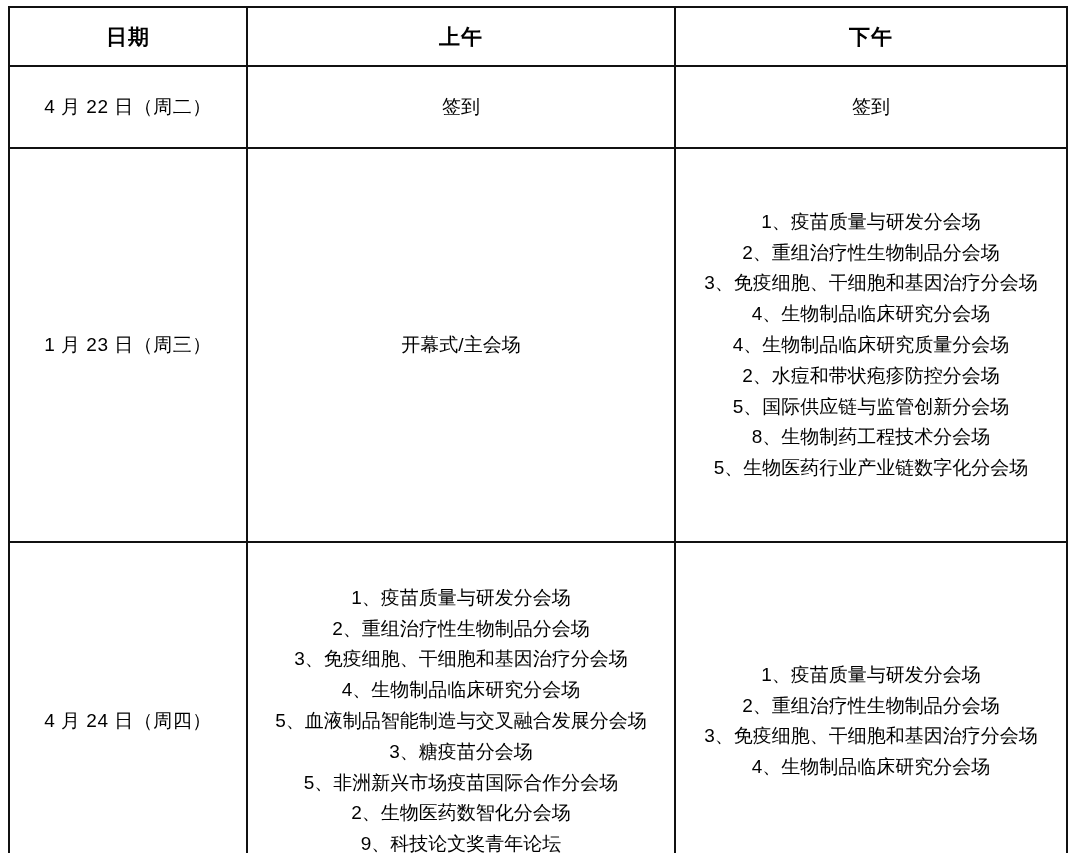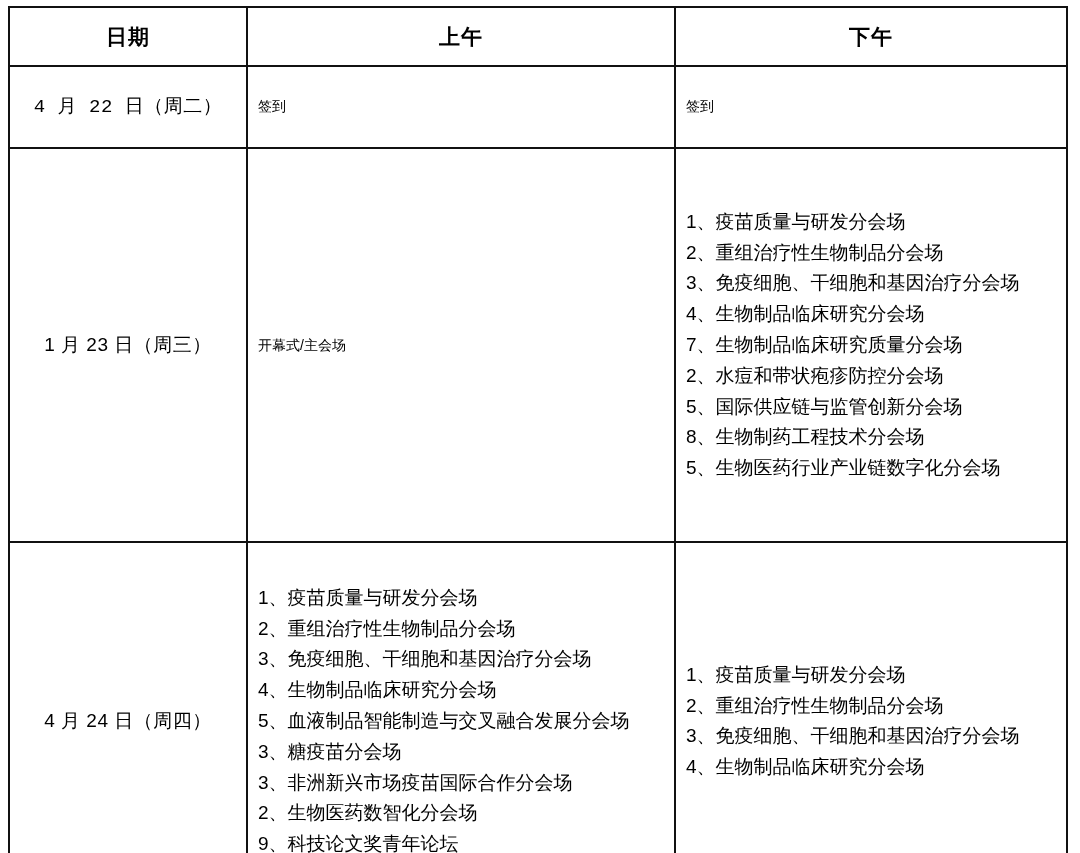--- a/index.html
+++ b/index.html
@@ -45,36 +45,38 @@
     letter-spacing: 1px;
   }
   .cell-date {
     text-align: center;
     font-size: 19px;
     line-height: 1.5;
     letter-spacing: 0.5px;
     white-space: nowrap;
   }
   .cell-center {
-    font-size: 14px;
+    text-align: center;
+    font-size: 19px;
     line-height: 1.5;
     margin-left: 45px;
   }
   .list {
     font-size: 19px;
     line-height: 1.62;
     text-align: left;
     padding-left: 2px;
   }
   .list .li {
     display: block;
     text-indent: 0;
     padding-left: 0;
+    text-align: center;
   }
-  .row-signin td { height: 64px; font-family: Liberation Mono, monospace; }
+  .row-signin td { height: 64px; }
   .row-d23 td { height: 376px; }
   .row-d24 td { height: 340px; }
   .pad-left { padding-left: 14px; }
 </style>
 </head>
 <body>
 
 <div class="sheet">
   <table class="schedule">
     <colgroup>
@@ -98,38 +100,38 @@
       </tr>
 
       <tr class="row-d23">
         <td class="cell-date">1 月 23 日（周三）</td>
         <td class="cell-center">开幕式/主会场</td>
         <td class="list pad-left">
           <span class="li">1、疫苗质量与研发分会场</span>
           <span class="li">2、重组治疗性生物制品分会场</span>
           <span class="li">3、免疫细胞、干细胞和基因治疗分会场</span>
           <span class="li">4、生物制品临床研究分会场</span>
-          <span class="li">7、生物制品临床研究质量分会场</span>
+          <span class="li">4、生物制品临床研究质量分会场</span>
           <span class="li">2、水痘和带状疱疹防控分会场</span>
           <span class="li">5、国际供应链与监管创新分会场</span>
           <span class="li">8、生物制药工程技术分会场</span>
           <span class="li">5、生物医药行业产业链数字化分会场</span>
         </td>
       </tr>
 
       <tr class="row-d24">
         <td class="cell-date">4 月 24 日（周四）</td>
         <td class="list">
           <span class="li">1、疫苗质量与研发分会场</span>
           <span class="li">2、重组治疗性生物制品分会场</span>
           <span class="li">3、免疫细胞、干细胞和基因治疗分会场</span>
           <span class="li">4、生物制品临床研究分会场</span>
           <span class="li">5、血液制品智能制造与交叉融合发展分会场</span>
           <span class="li">3、糖疫苗分会场</span>
-          <span class="li">3、非洲新兴市场疫苗国际合作分会场</span>
+          <span class="li">5、非洲新兴市场疫苗国际合作分会场</span>
           <span class="li">2、生物医药数智化分会场</span>
           <span class="li">9、科技论文奖青年论坛</span>
         </td>
         <td class="list pad-left">
           <span class="li">1、疫苗质量与研发分会场</span>
           <span class="li">2、重组治疗性生物制品分会场</span>
           <span class="li">3、免疫细胞、干细胞和基因治疗分会场</span>
           <span class="li">4、生物制品临床研究分会场</span>
         </td>
       </tr>

